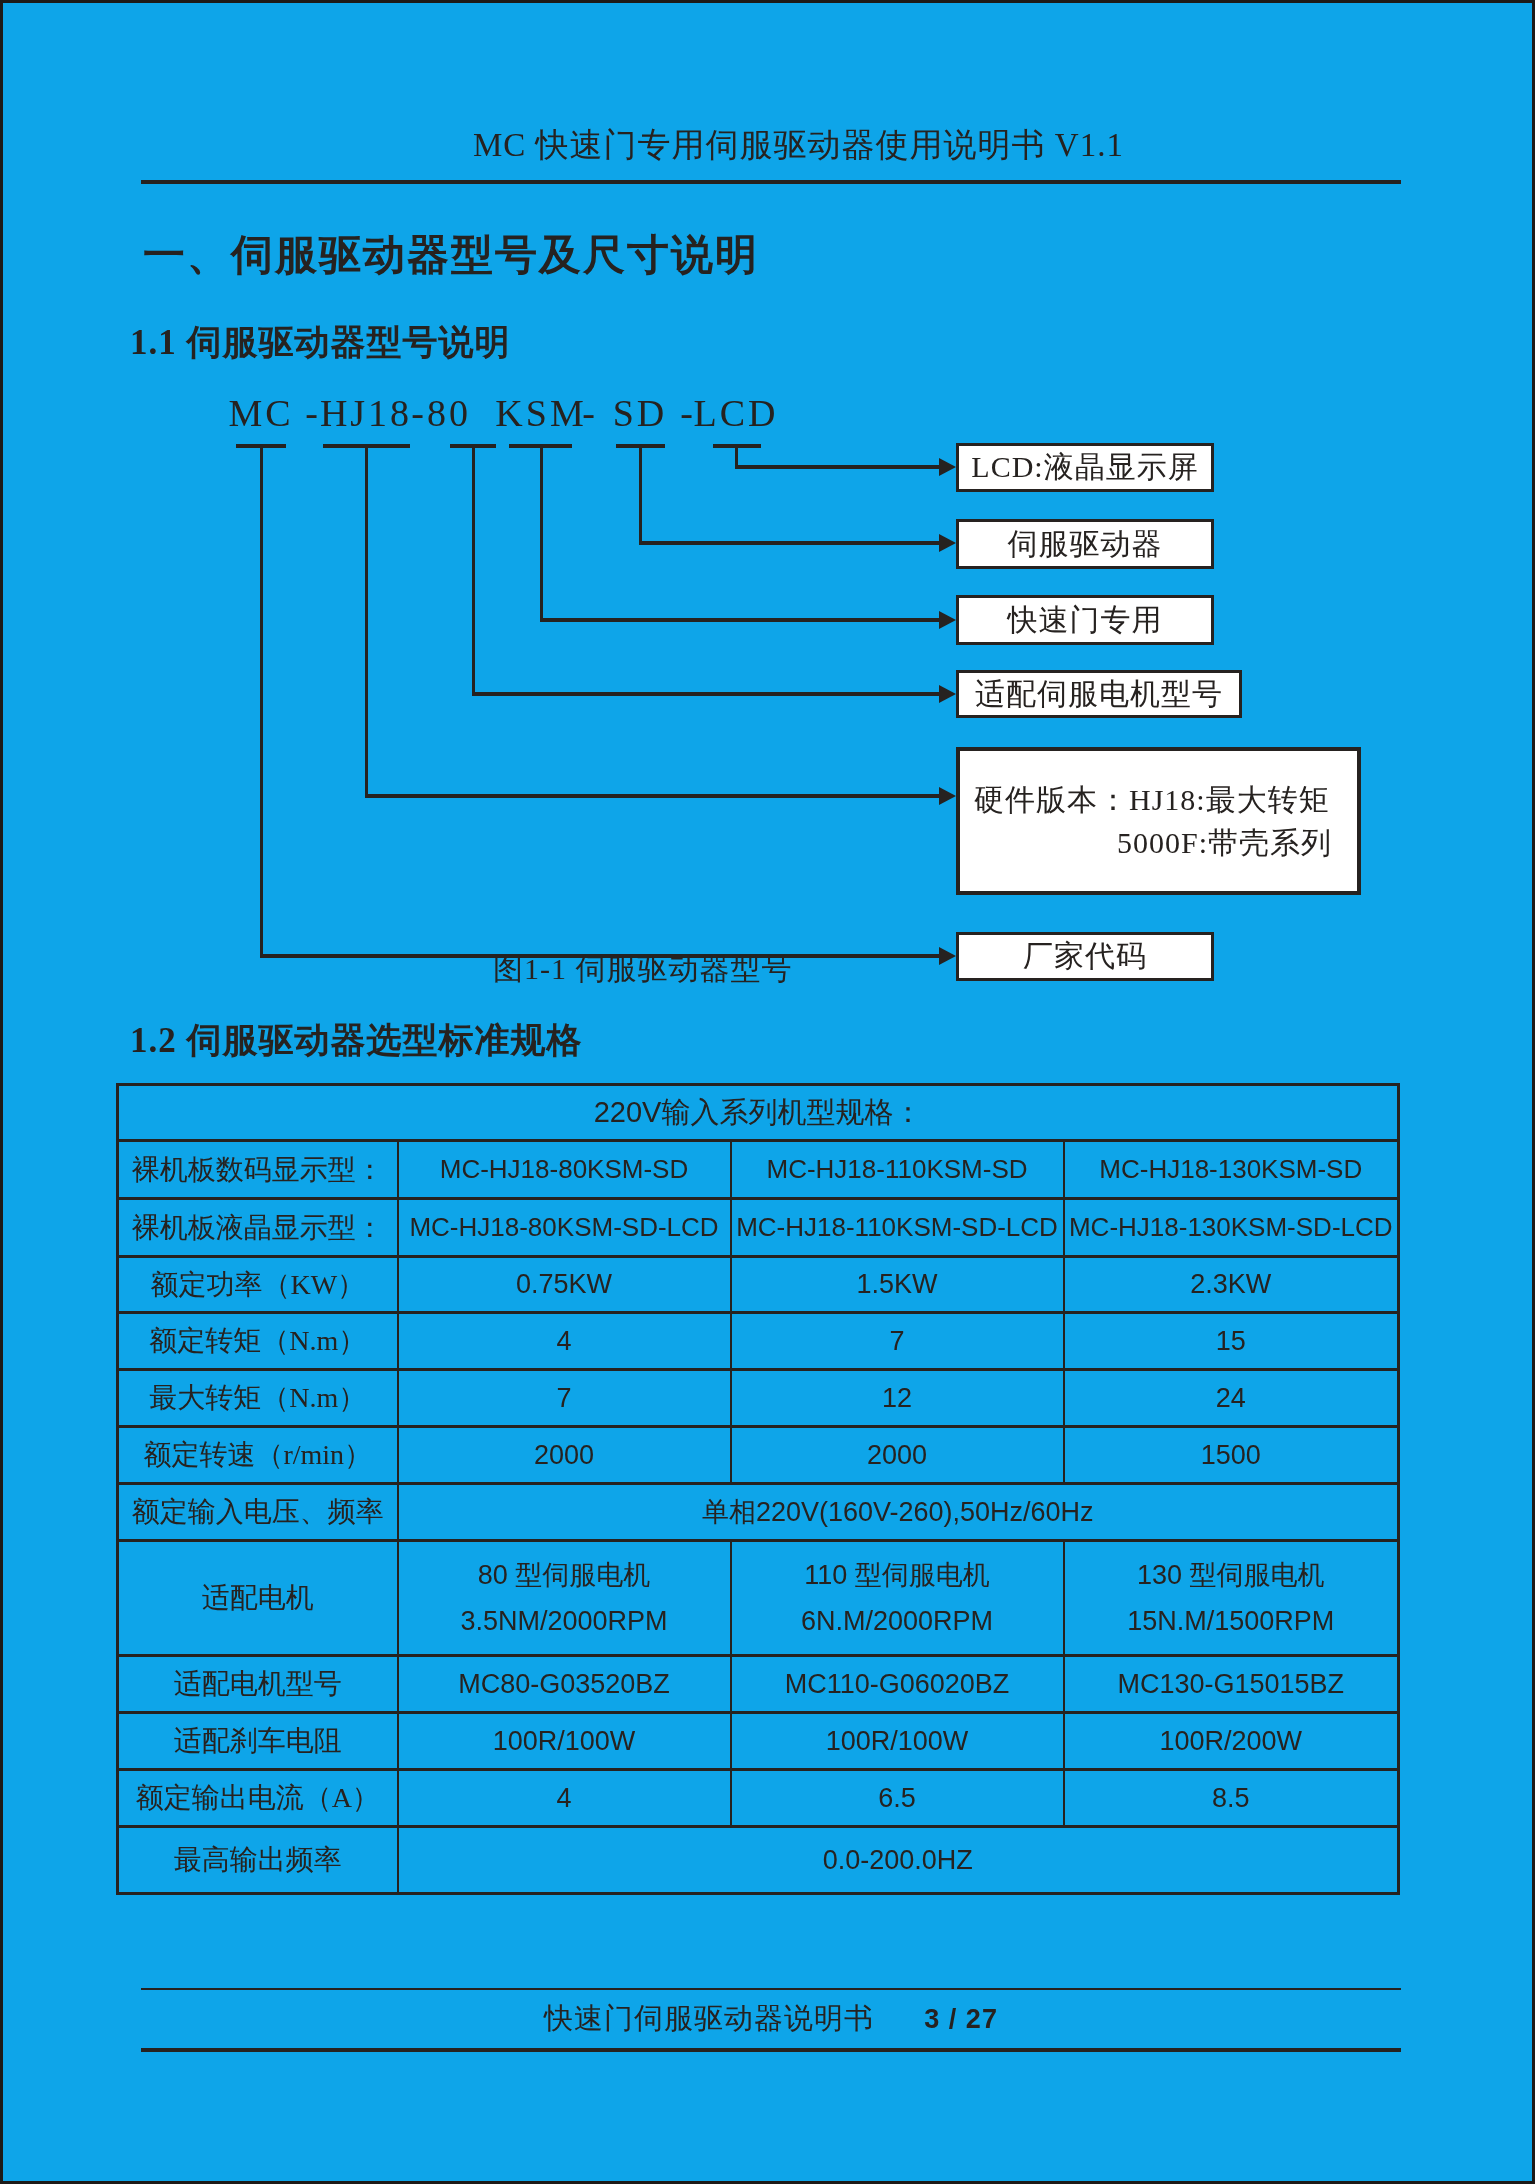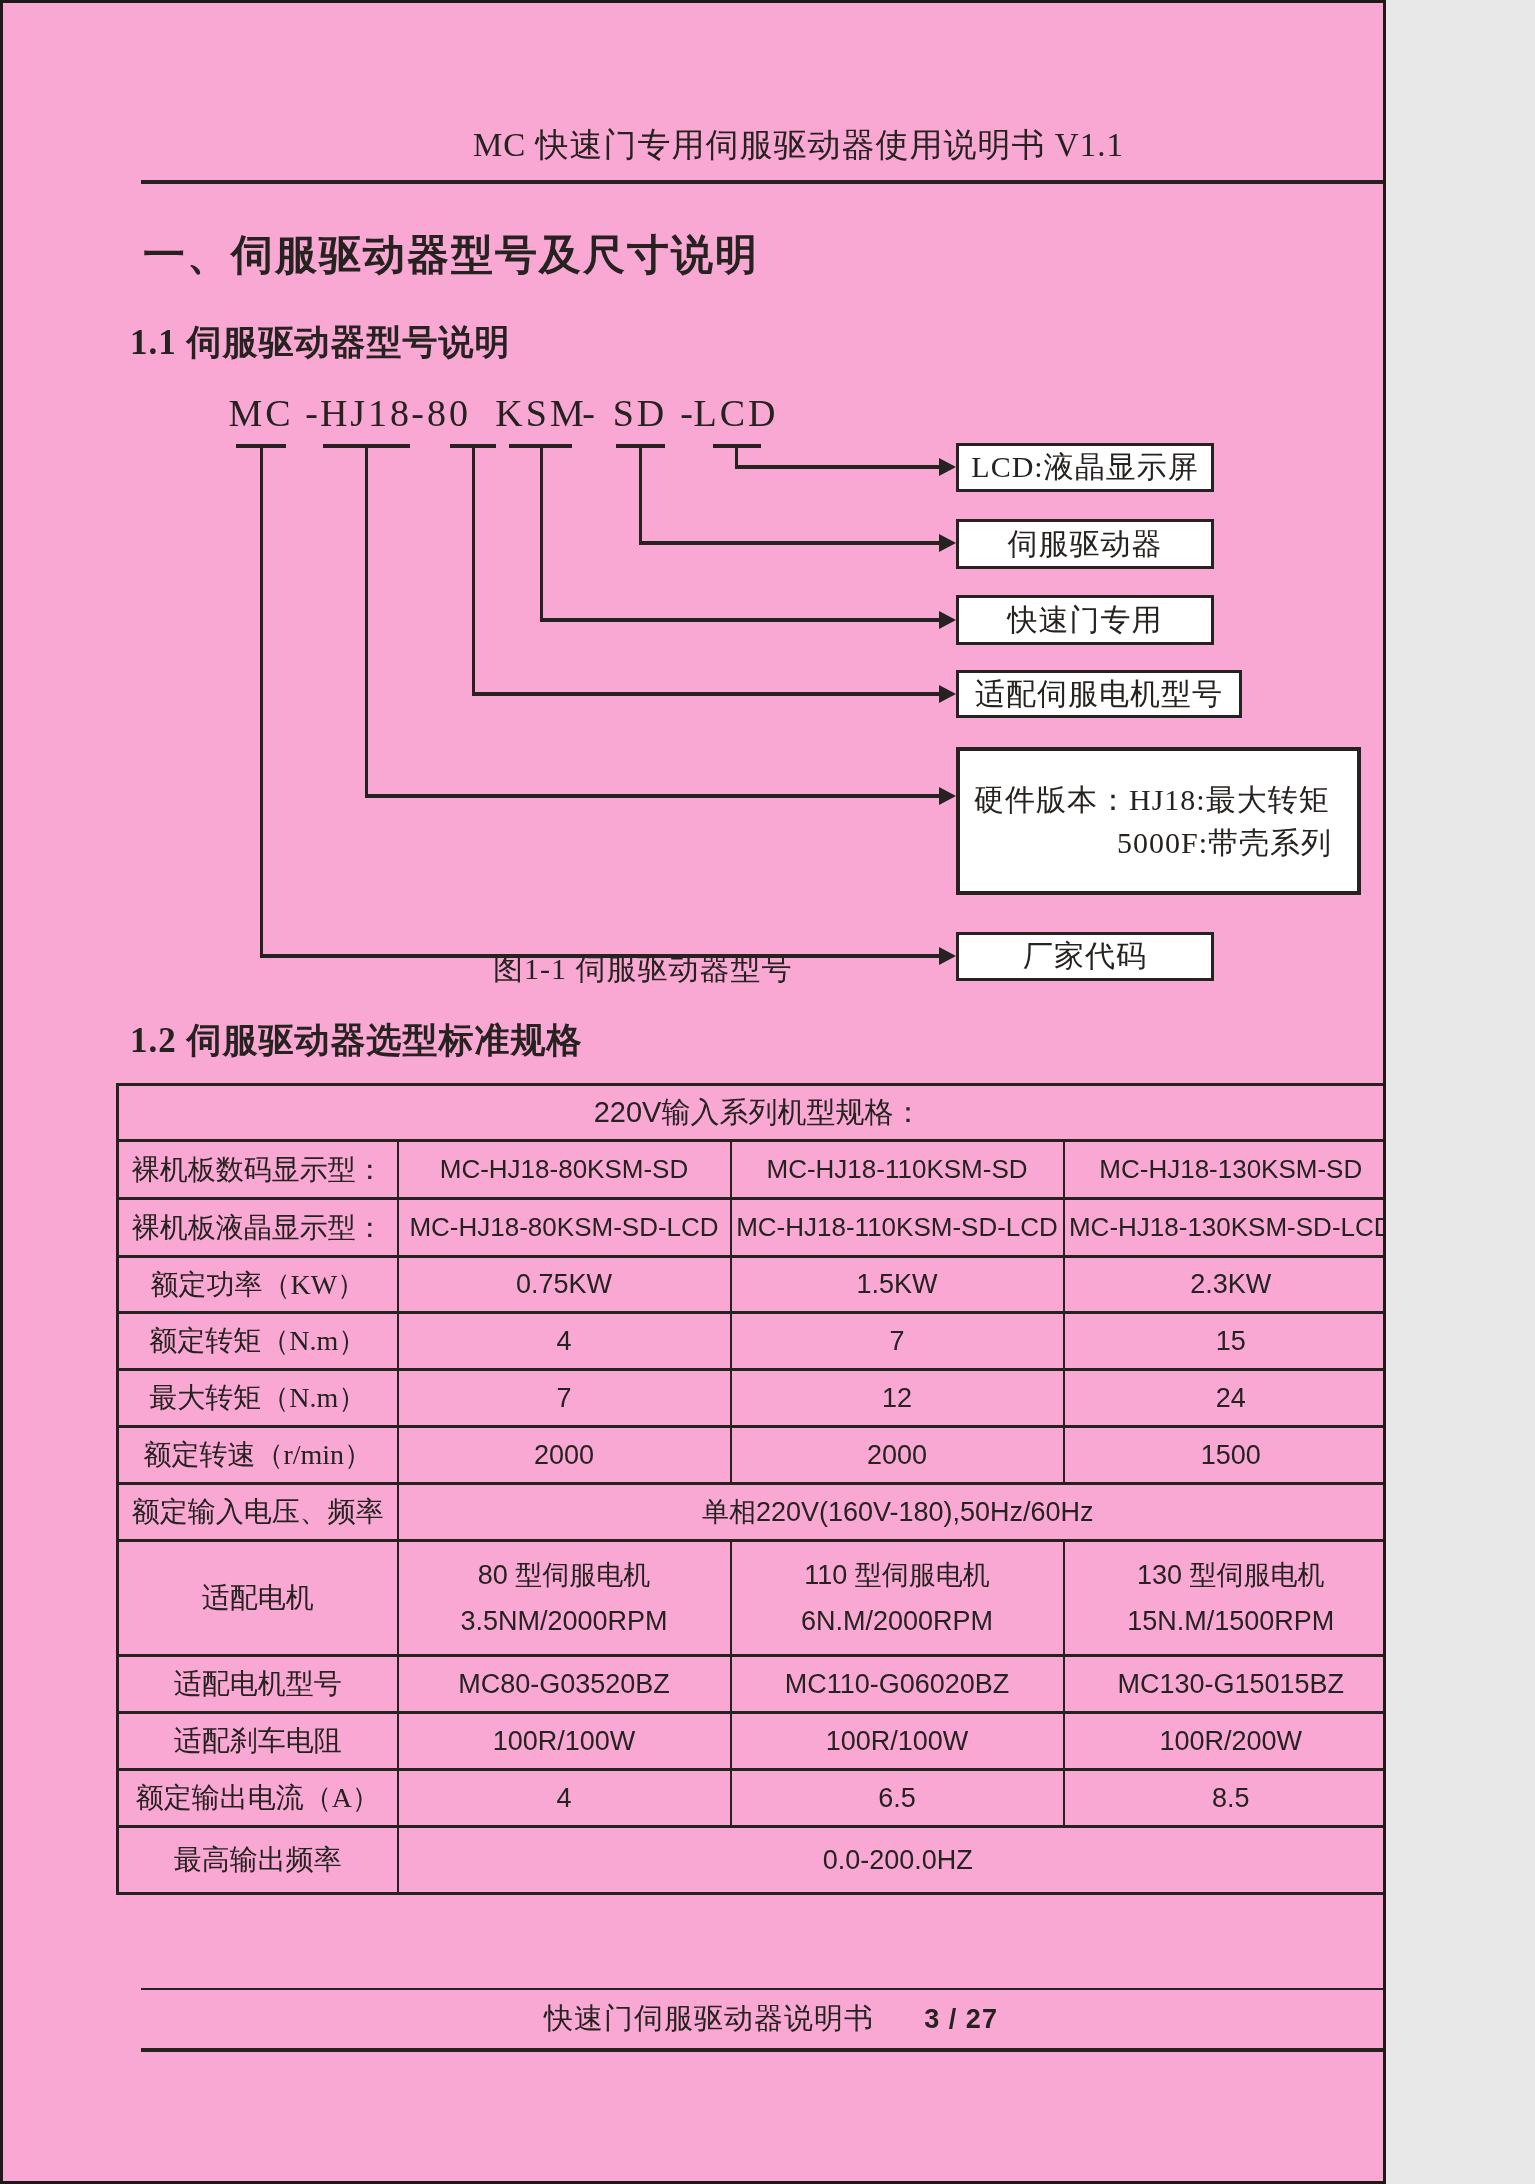--- a/index.html
+++ b/index.html
@@ -1,19 +1,19 @@
 <!DOCTYPE html>
 <html><head>
 <meta charset="utf-8">
 <style>
   html,body{margin:0;padding:0;background:#e8e8e8;}
   .page{
     position:relative;
-    width:1386px;height:2184px;
-    background:#f9a8d4;
+    width:1535px;height:2184px;
+    background:#0ea5e9;
     color:#262220;
     box-sizing:border-box;
     border:3px solid #1d1a18;
     overflow:hidden;
     font-family:"Liberation Serif","DejaVu Serif",serif;
   }
   
   .header-title{
     position:absolute;left:470px;top:120px;
     font-size:33px;letter-spacing:1px;white-space:nowrap;
@@ -225,21 +225,21 @@
         <td class="val">24</td>
       </tr>
       <tr class="rh54">
         <td class="lab">额定转速（r/min）</td>
         <td class="val">2000</td>
         <td class="val">2000</td>
         <td class="val">1500</td>
       </tr>
       <tr class="rh54">
         <td class="lab">额定输入电压、频率</td>
-        <td class="val merged" colspan="3">单相220V(160V-180),50Hz/60Hz</td>
+        <td class="val merged" colspan="3">单相220V(160V-260),50Hz/60Hz</td>
       </tr>
       <tr class="rh112">
         <td class="lab">适配电机</td>
         <td class="val two-line">
           <div>80 型伺服电机</div>
           <div>3.5NM/2000RPM</div>
         </td>
         <td class="val two-line">
           <div>110 型伺服电机</div>
           <div>6N.M/2000RPM</div>

